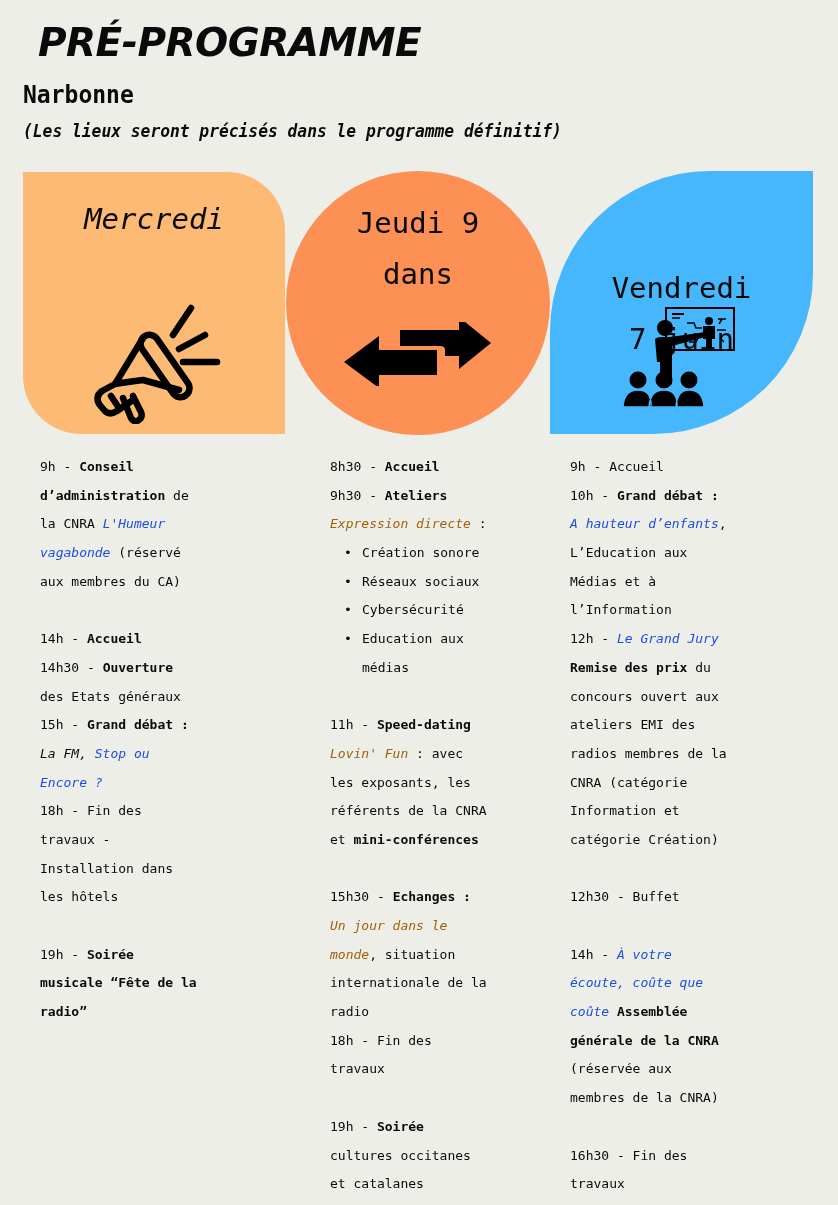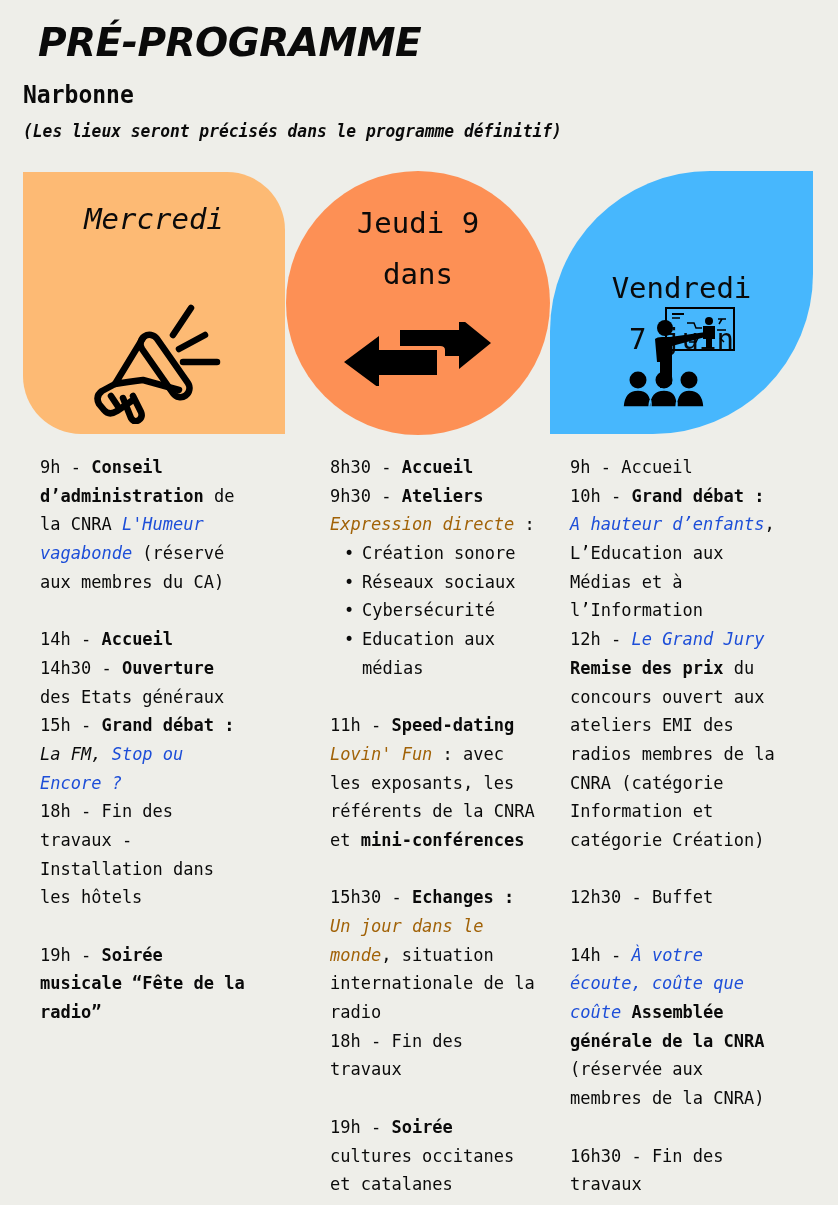--- a/index.html
+++ b/index.html
@@ -50,21 +50,21 @@
   .s-orange .day { top: 27px; }
   .s-blue {
     left: 550px; top: 171px; width: 263px; height: 263px;
     background: #47b7fd;
     border-radius: 160px 0 160px 0;
   }
   .s-blue .day { top: 44px; margin-top: 48px; }
   .icon { position: absolute; }
   .col {
     position: absolute; top: 453px;
-    font-size: 17px; line-height: 28.7px;
+    font-size: 13px; line-height: 28.7px;
     white-space: pre;
   }
   .col .ln { display: block; height: 28.7px; }
   .c1 { left: 40px; }
   .c2 { left: 306px; margin-left: 24px; }
   .c3 { left: 570px; }
   .b { font-weight: bold; }
   .io { font-style: italic; color: #1d4ed8; }
   .ib { font-style: italic; color: #a16207; }
   .i { font-style: italic; }

